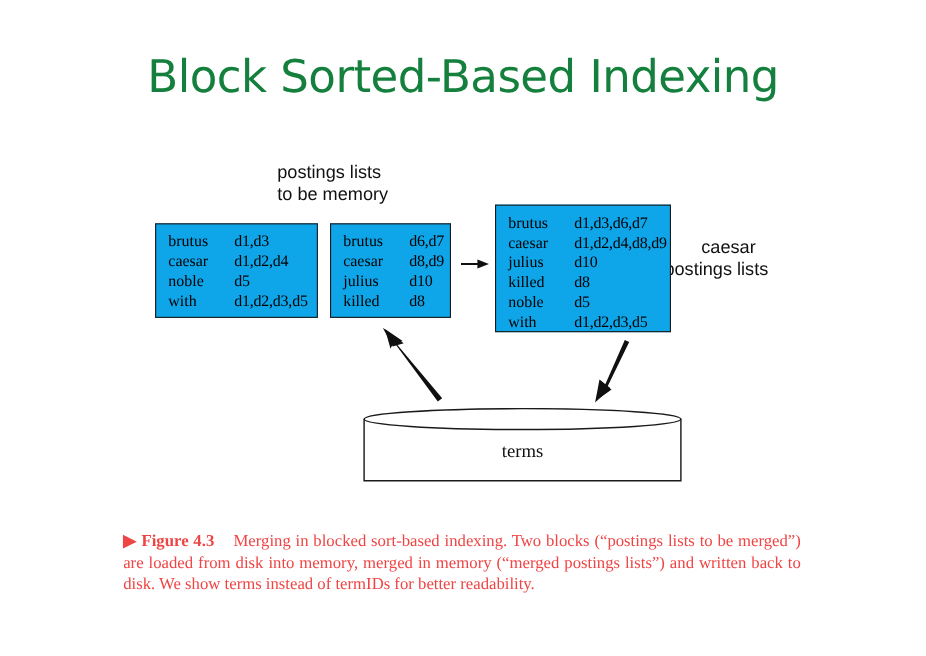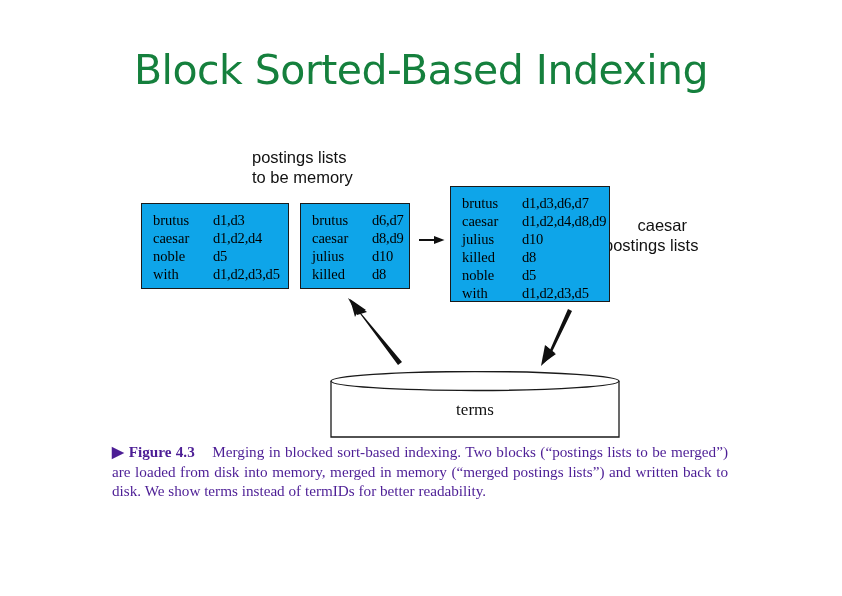--- a/index.html
+++ b/index.html
@@ -121,27 +121,27 @@
     text-align: center;
     font-size: 17px;
     font-family: "Liberation Serif", serif;
     color: #111111;
   }
 
   
   #caption {
     position: absolute;
     left: 112px;
-    top: 442px;
+    top: 482px;
     width: 616px;
     font-family: "Liberation Serif", serif;
     font-size: 15.2px;
     line-height: 19.5px;
     text-align: justify;
-    color: #4c1d95;
+    color: #ef4444;
   }
   #caption .fig-marker {
     font-weight: bold;
     letter-spacing: 0;
   }
   #caption .fig-num {
     font-weight: bold;
   }
   #caption .caption-body { }
 </style>

